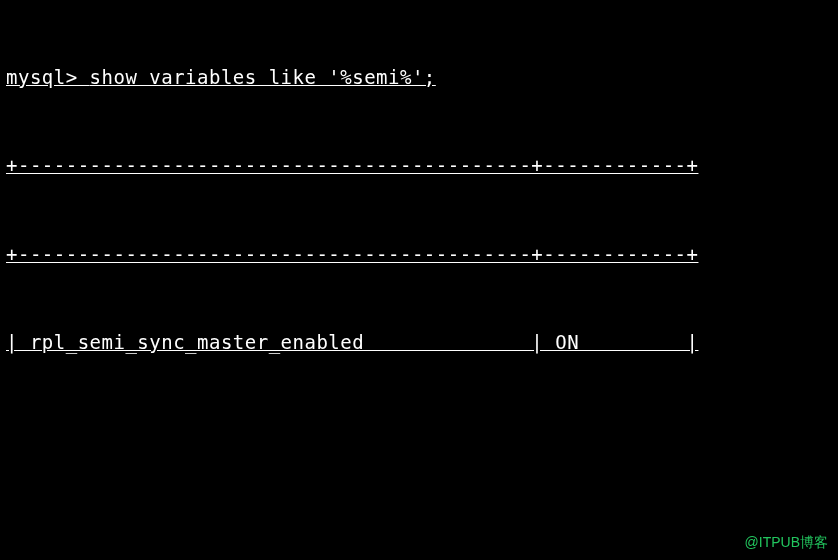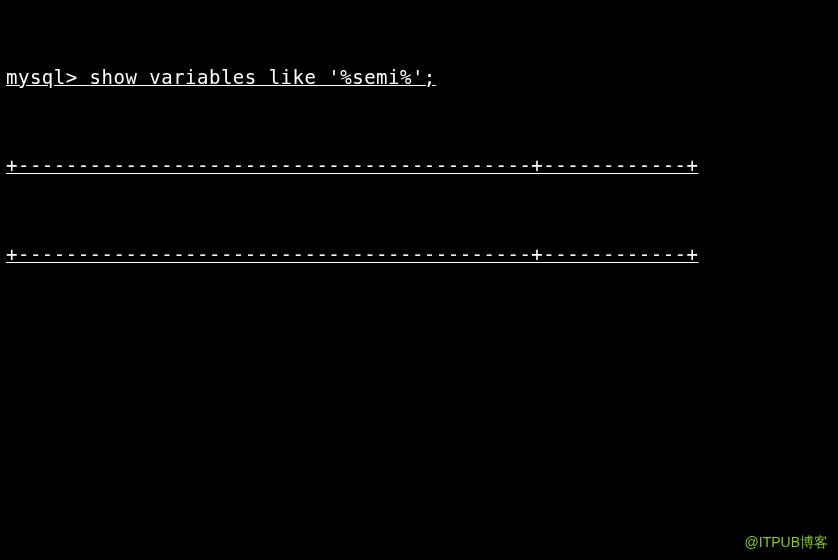--- a/index.html
+++ b/index.html
@@ -19,32 +19,33 @@
     white-space: pre;
     letter-spacing: 0.5px;
   }
   .row { display: block; text-decoration: underline; }
   .watermark {
     position: absolute;
     bottom: 6px;
     right: 10px;
     font-size: 14px;
     font-family: sans-serif;
-    color: #84cc16;
+    color: #22c55e;
     letter-spacing: 0;
     white-space: nowrap;
   }
 </style>
 </head>
 <body>
 
 <div class="terminal">
   <span class="row"><span>mysql&gt; </span><span>show variables like '%semi%';</span></span>
   <span class="row">+-------------------------------------------+------------+</span>
   <span class="row">+-------------------------------------------+------------+</span>
+  <span class="row">| rpl_semi_sync_master_enabled              | ON         |</span>
   
   
   
   
   
   
   
   
   
   

